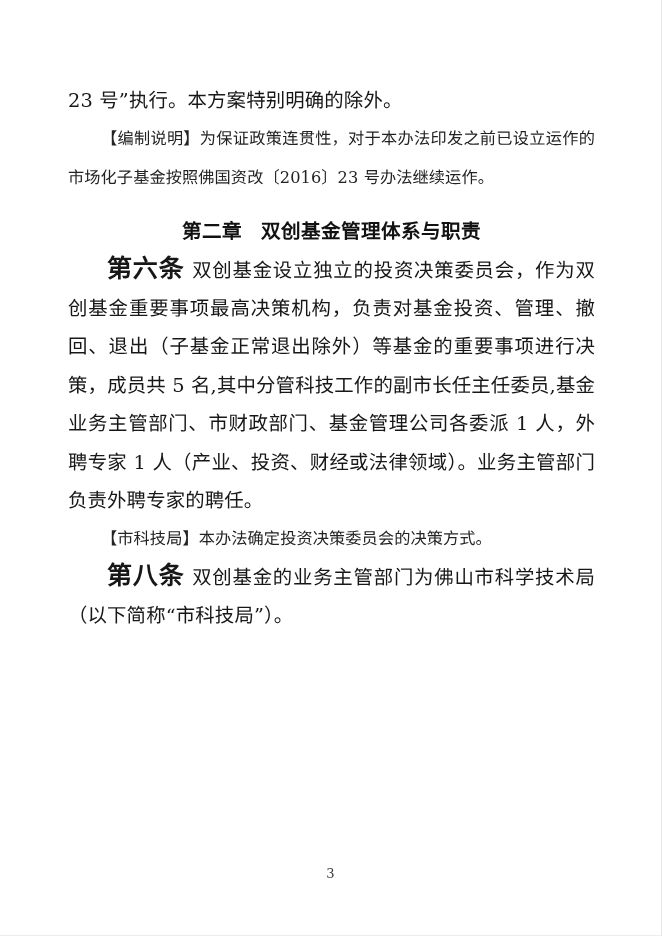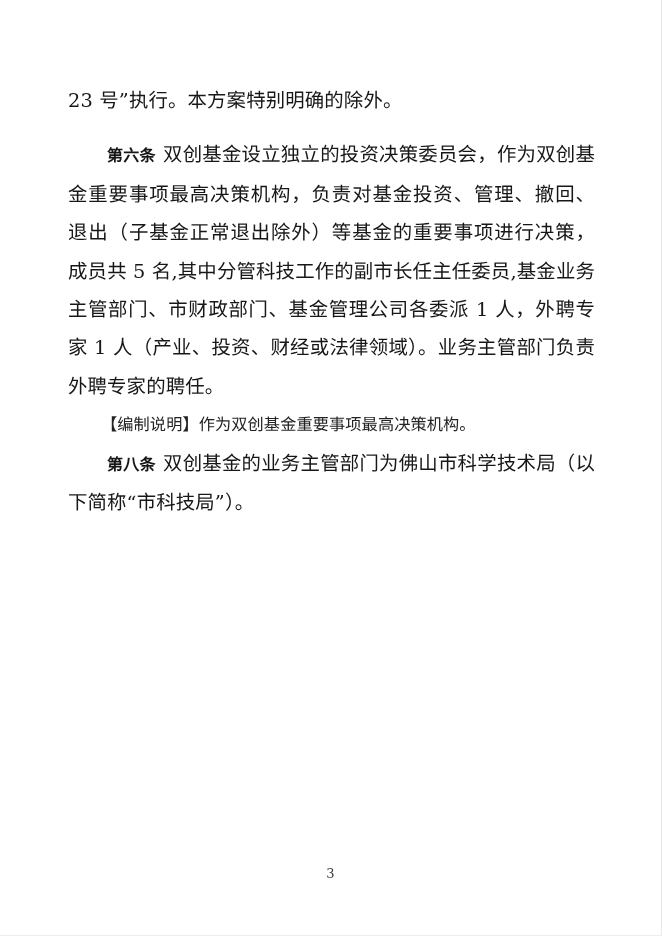--- a/index.html
+++ b/index.html
@@ -75,22 +75,22 @@
   }
 
   .chapter-heading .gap {
     display: inline-block;
     width: 19px;
   }
 
   
   .article-label {
     font-weight: bold;
-    font-family: Liberation Sans, sans-serif;
-    font-size: 16px;
+    font-family: Liberation Mono, monospace;
+    font-size: 25px;
     letter-spacing: 0.2px;
   }
 
   .article-label + .sp {
     display: inline-block;
     width: 7px;
   }
 
   
   .gap-before-heading { height: 16px; }
@@ -109,29 +109,31 @@
 </style>
 </head>
 <body>
 
 <div class="page">
 
   <div class="text-column">
 
     <p class="p-body">23 号”执行。本方案特别明确的除外。</p>
 
+    <p class="p-note indent">【编制说明】为保证政策连贯性，对于本办法印发之前已设立运作的市场化子基金按照佛国资改〔2016〕23 号办法继续运作。</p>
 
     <div class="gap-before-heading"></div>
 
+    <p class="chapter-heading"><span>第二章</span><span class="gap"></span><span>双创基金管理体系与职责</span></p>
 
     <p class="p-body indent"><span class="article-label">第六条</span><span class="sp"></span><span>双创基金设立独立的投资决策委员会，作为双创基金重要事项最高决策机构，负责对基金投资、管理、撤回、退出（子基金正常退出除外）等基金的重要事项进行决策，成员共 5 名,其中分管科技工作的副市长任主任委员,基金业务主管部门、市财政部门、基金管理公司各委派 1 人，外聘专家 1 人（产业、投资、财经或法律领域）。业务主管部门负责外聘专家的聘任。</span></p>
 
 
 
-    <p class="p-note indent">【编制说明】作为双创基金重要事项最高决策机构。</p>
+    <p class="p-note indent">【市科技局】本办法确定投资决策委员会的决策方式。</p>
 
     <p class="p-body indent"><span class="article-label">第八条</span><span class="sp"></span><span>双创基金的业务主管部门为佛山市科学技术局（以下简称“市科技局”）。</span></p>
 
   </div>
 
   <div class="page-number">3</div>
 
 </div>
 
 </body></html>

